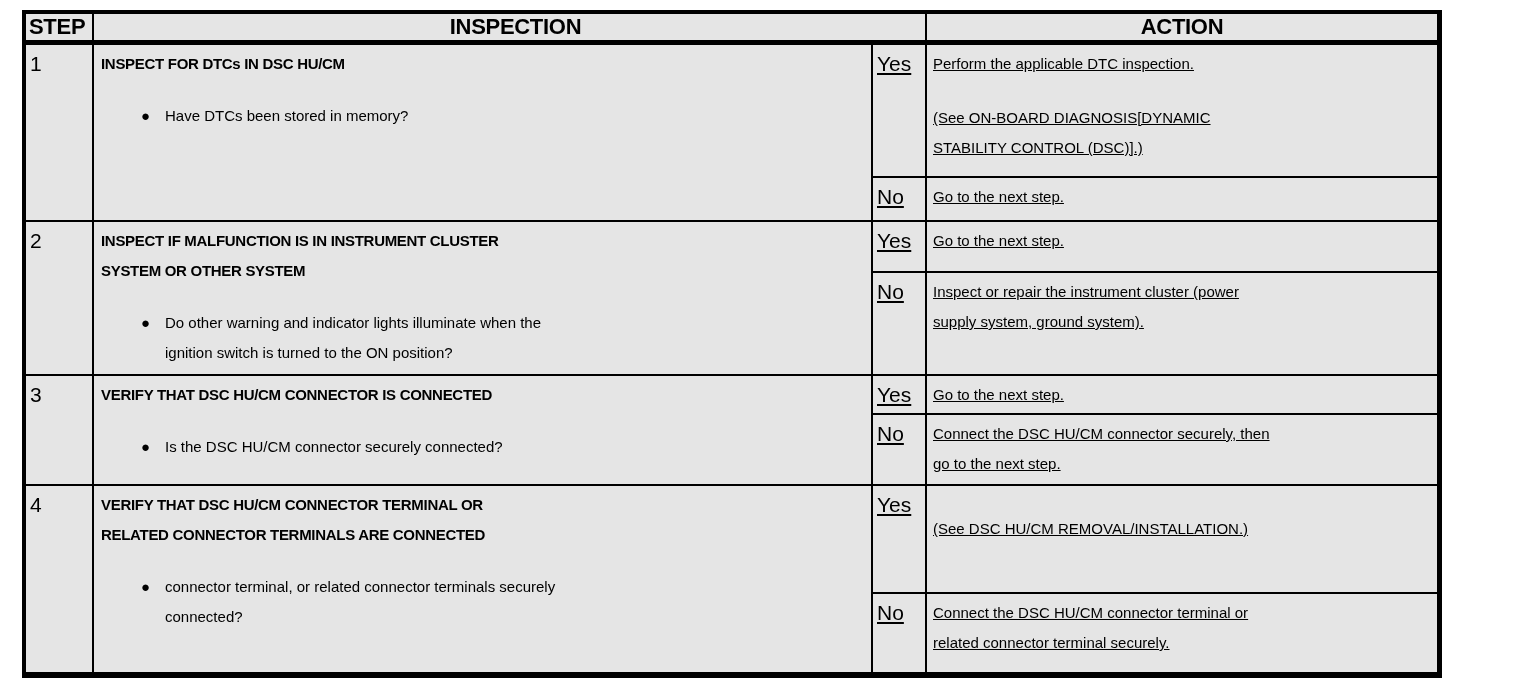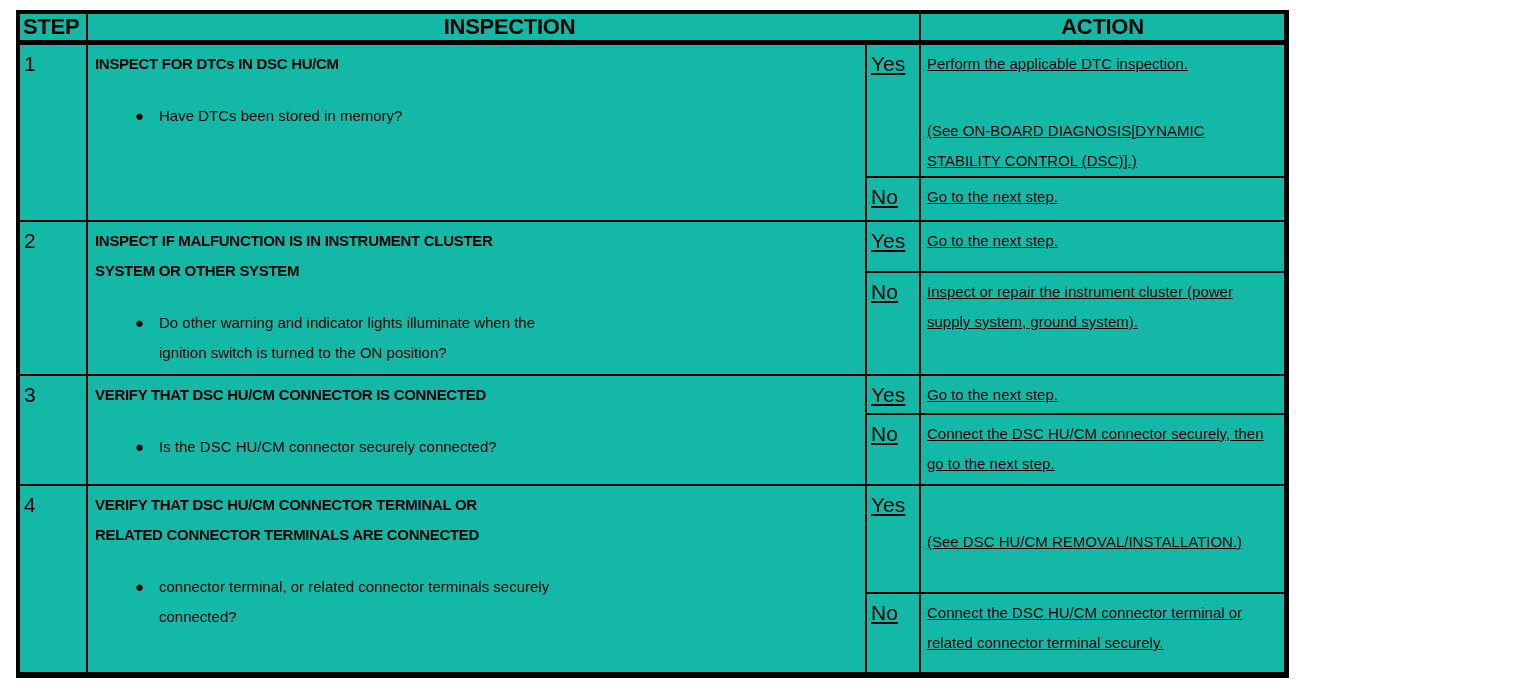--- a/index.html
+++ b/index.html
@@ -16,30 +16,30 @@
 
   .page {
     position: relative;
     width: 1520px;
     height: 684px;
     background: #ffffff;
   }
 
   .ts-table {
     position: absolute;
-    left: 16px;
+    left: 22px;
     top: 10px;
-    width: 1273px;
+    width: 1420px;
     height: 668px;
     border: 4px solid #000000;
     border-right-width: 5px;
     border-bottom-width: 6px;
     display: flex;
     flex-direction: column;
-    background: #14b8a6;
+    background: #e5e5e5;
   }
 
   
   .thead {
     display: flex;
     flex: none;
     height: 31px;
     border-bottom: 5px solid #000000;
   }
   .th {
@@ -113,21 +113,21 @@
   
   .lines div {
     font-size: 15px;
     line-height: 30px;
     white-space: nowrap;
   }
   .insp-title div {
     font-weight: bold;
     letter-spacing: -0.3px;
   }
-  .para2 { margin-top: 37px; }
+  .para2 { margin-top: 24px; }
   .para2:empty { display: none; }
 
   .bullet-row {
     display: flex;
     margin-top: 22px;
     padding-left: 40px;
   }
   .bullet {
     flex: none;
     width: 24px;

